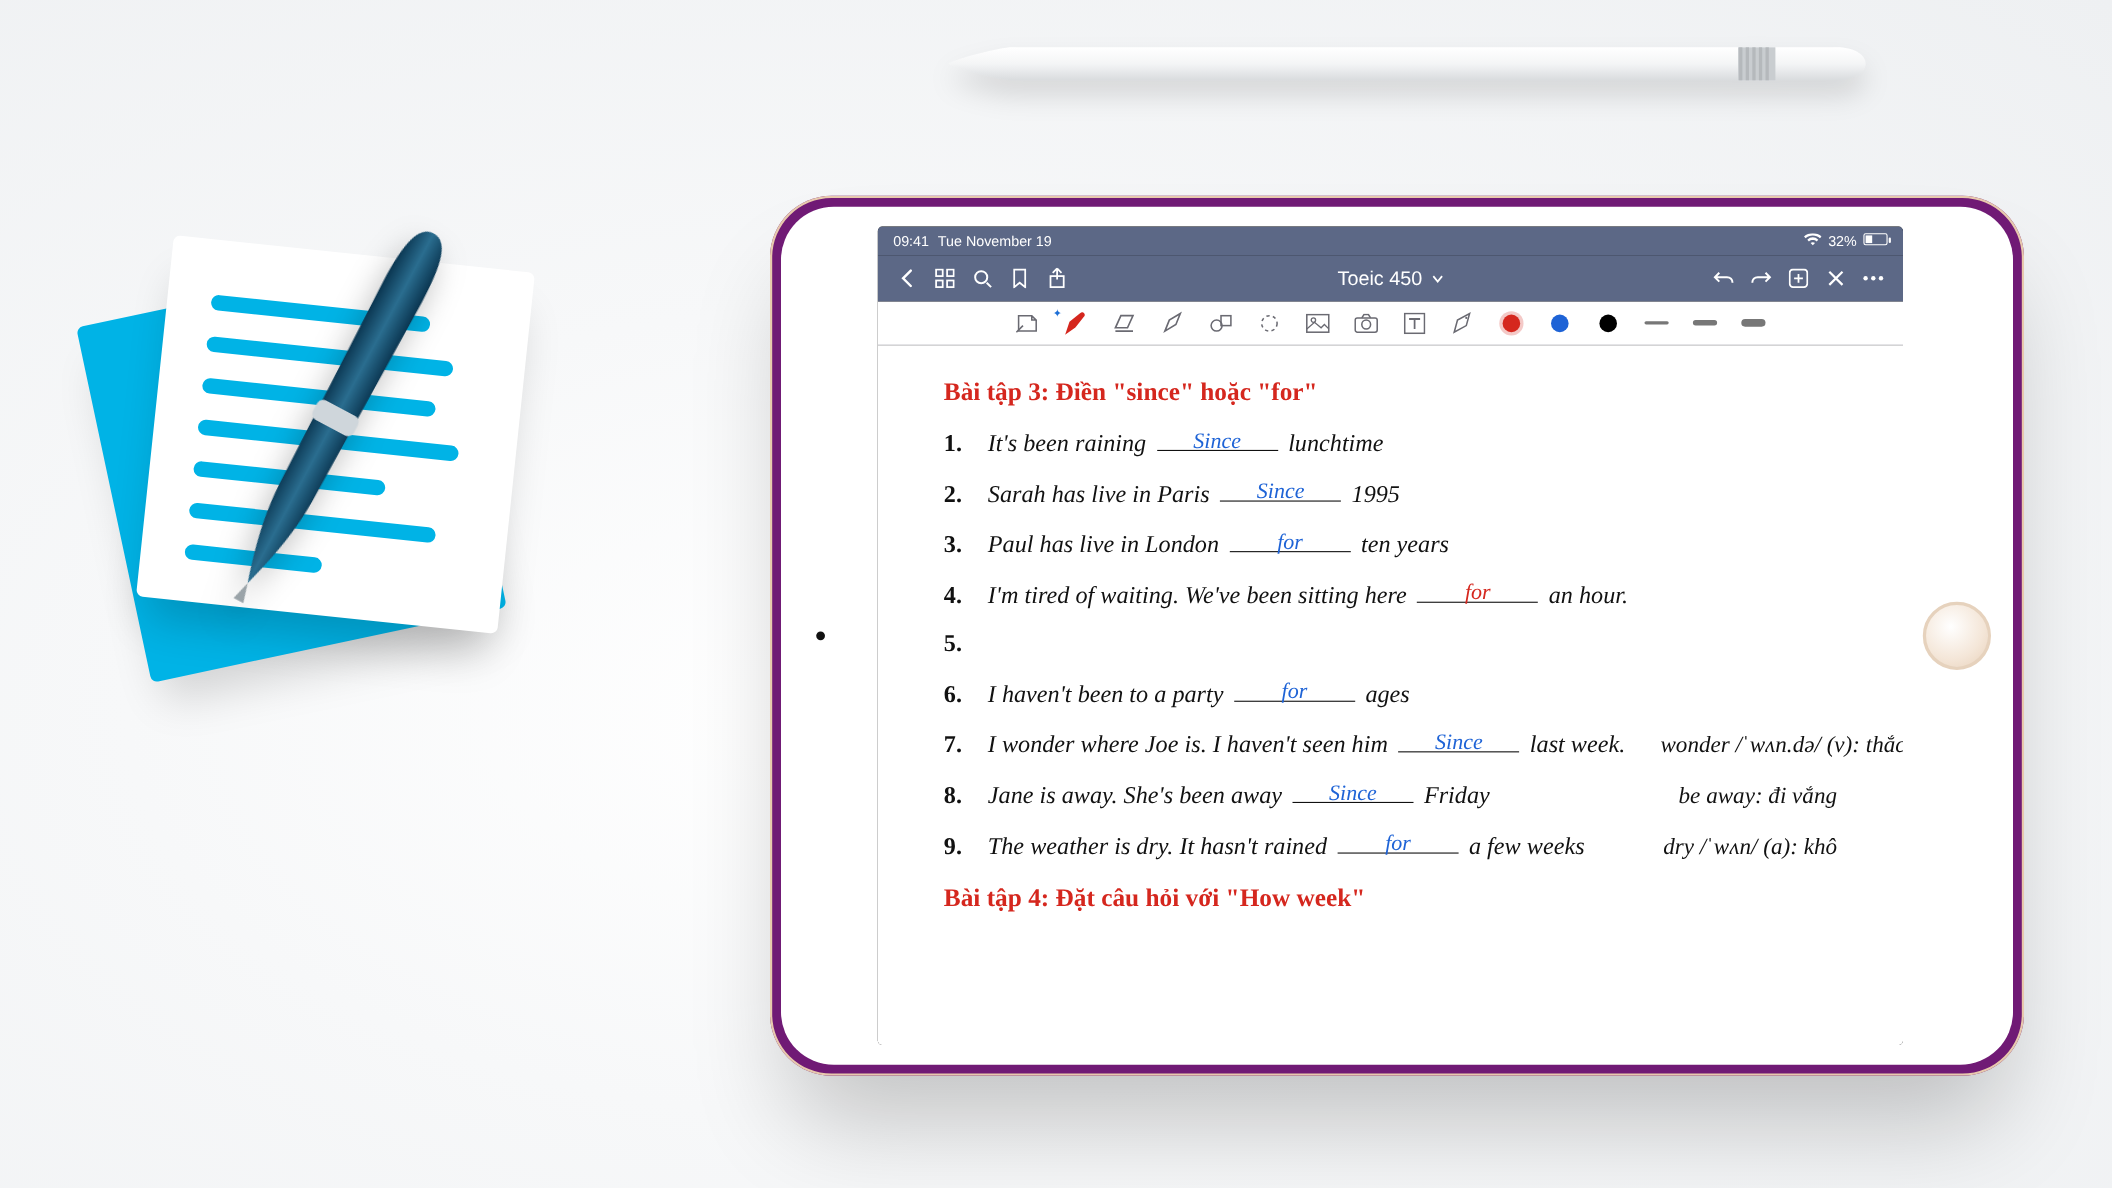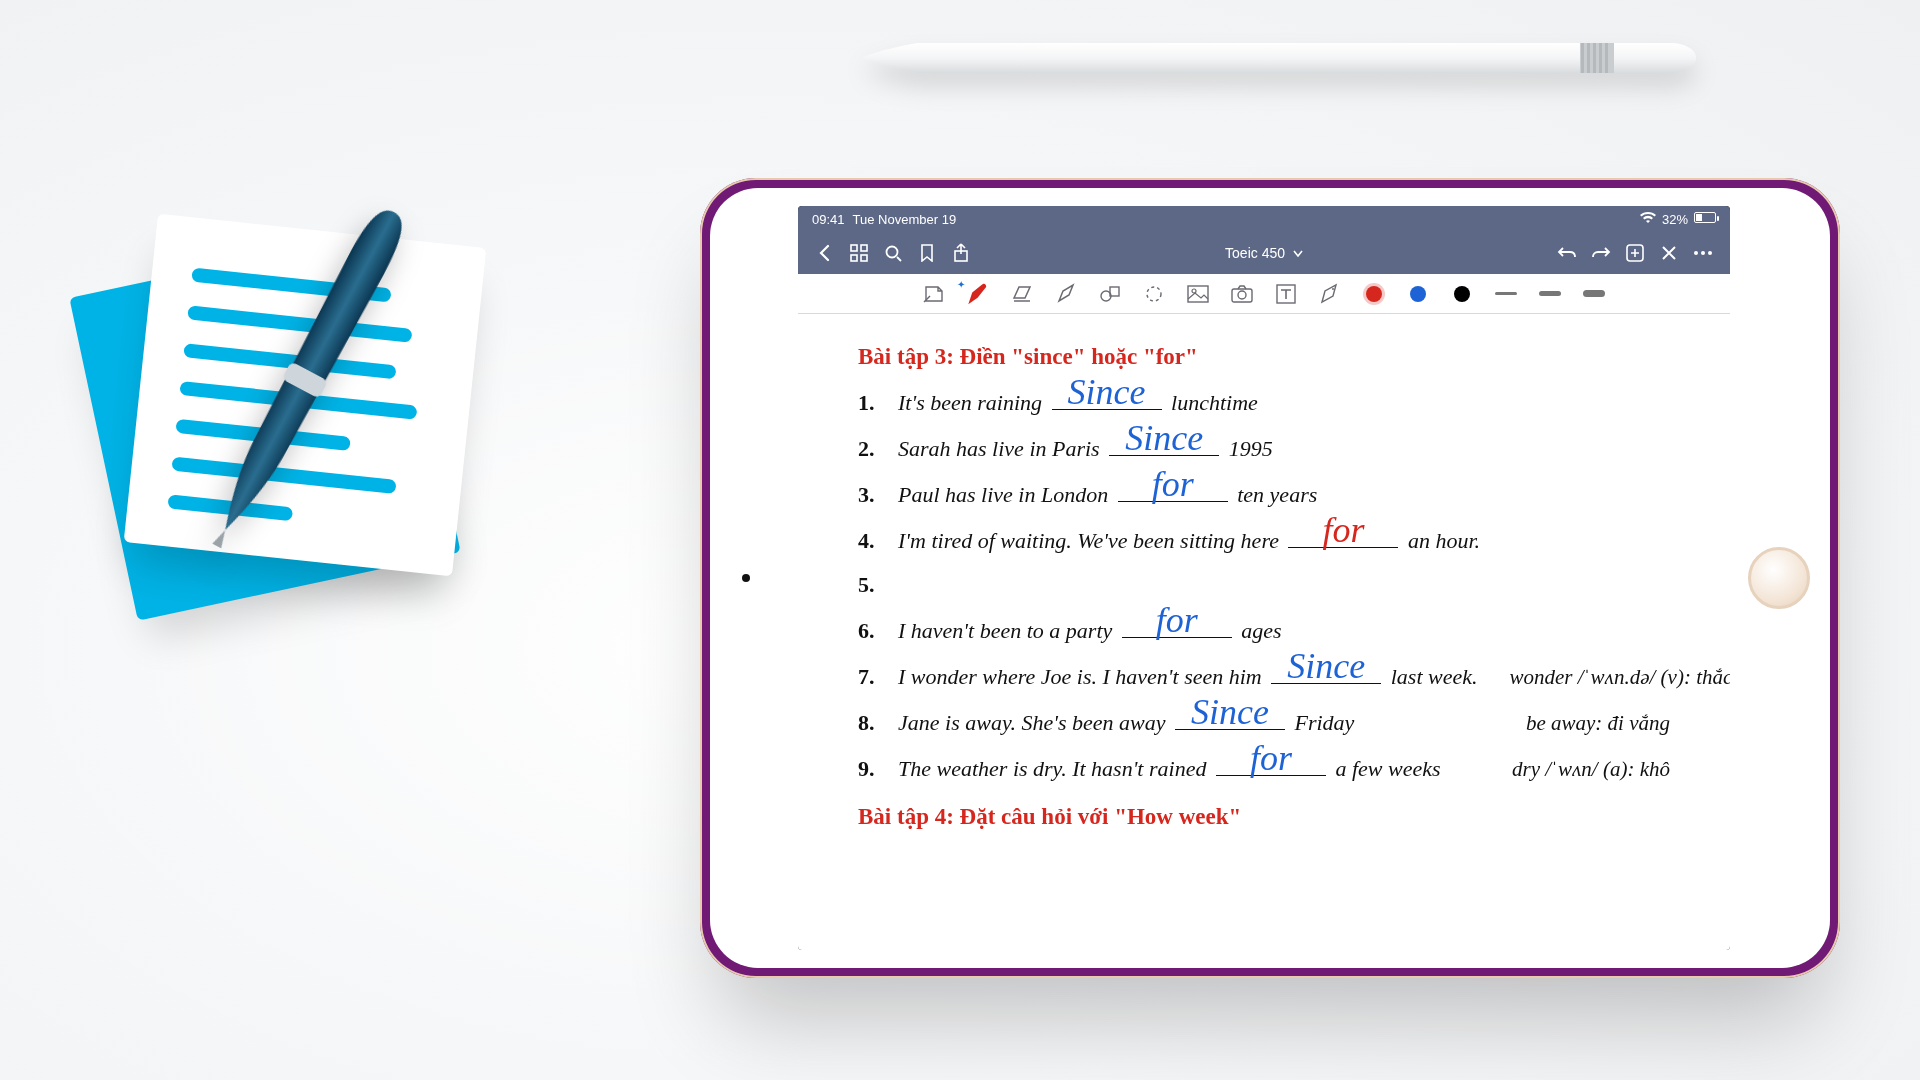--- a/index.html
+++ b/index.html
@@ -117,21 +117,21 @@
     display: flex; align-items: center;
     padding: 0 10px;
     color: #fff;
   }
   .tb-btn {
     width: 34px; height: 34px; display: flex; align-items: center; justify-content: center;
     color: #fff; cursor: pointer;
   }
   .tb-title {
     position: absolute; left: 0; right: 0;
-    text-align: center; font-size: 14px; font-weight: 500;
+    text-align: center; font-size: 18px; font-weight: 500;
     pointer-events: none;
   }
   .tb-right { margin-left: auto; display: flex; }
 
   
   .toolbar {
     height: 40px; background: #fff;
     border-bottom: 1px solid #d9d9dd;
     display: flex; align-items: center; justify-content: center;
     gap: 22px;
@@ -169,21 +169,21 @@
   .doc li .sentence { flex: 0 1 auto; white-space: nowrap; font-style: italic; }
   .blank {
     display: inline-block; min-width: 110px;
     border-bottom: 1.5px solid #111;
     text-align: center; position: relative;
     margin: 0 4px; height: 22px; vertical-align: baseline;
   }
   .handw {
     position: absolute; left: 50%; bottom: -4px; transform: translateX(-50%);
     font-family: "Brush Script MT","Segoe Script","Comic Sans MS",cursive;
-    font-size: 36px; white-space: nowrap;
+    font-size: 20px; white-space: nowrap;
   }
   .handw.blue { color: #1e63d6; }
   .handw.red  { color: #d5271e; }
   .gloss {
     margin-left: auto; padding-left: 18px;
     font-style: italic; color: #111; font-family: "Times New Roman", serif;
     font-size: 21px; white-space: nowrap;
   }
   .doc .heading2 { margin-top: 22px; }
   .unnum { padding-left: 40px; }

